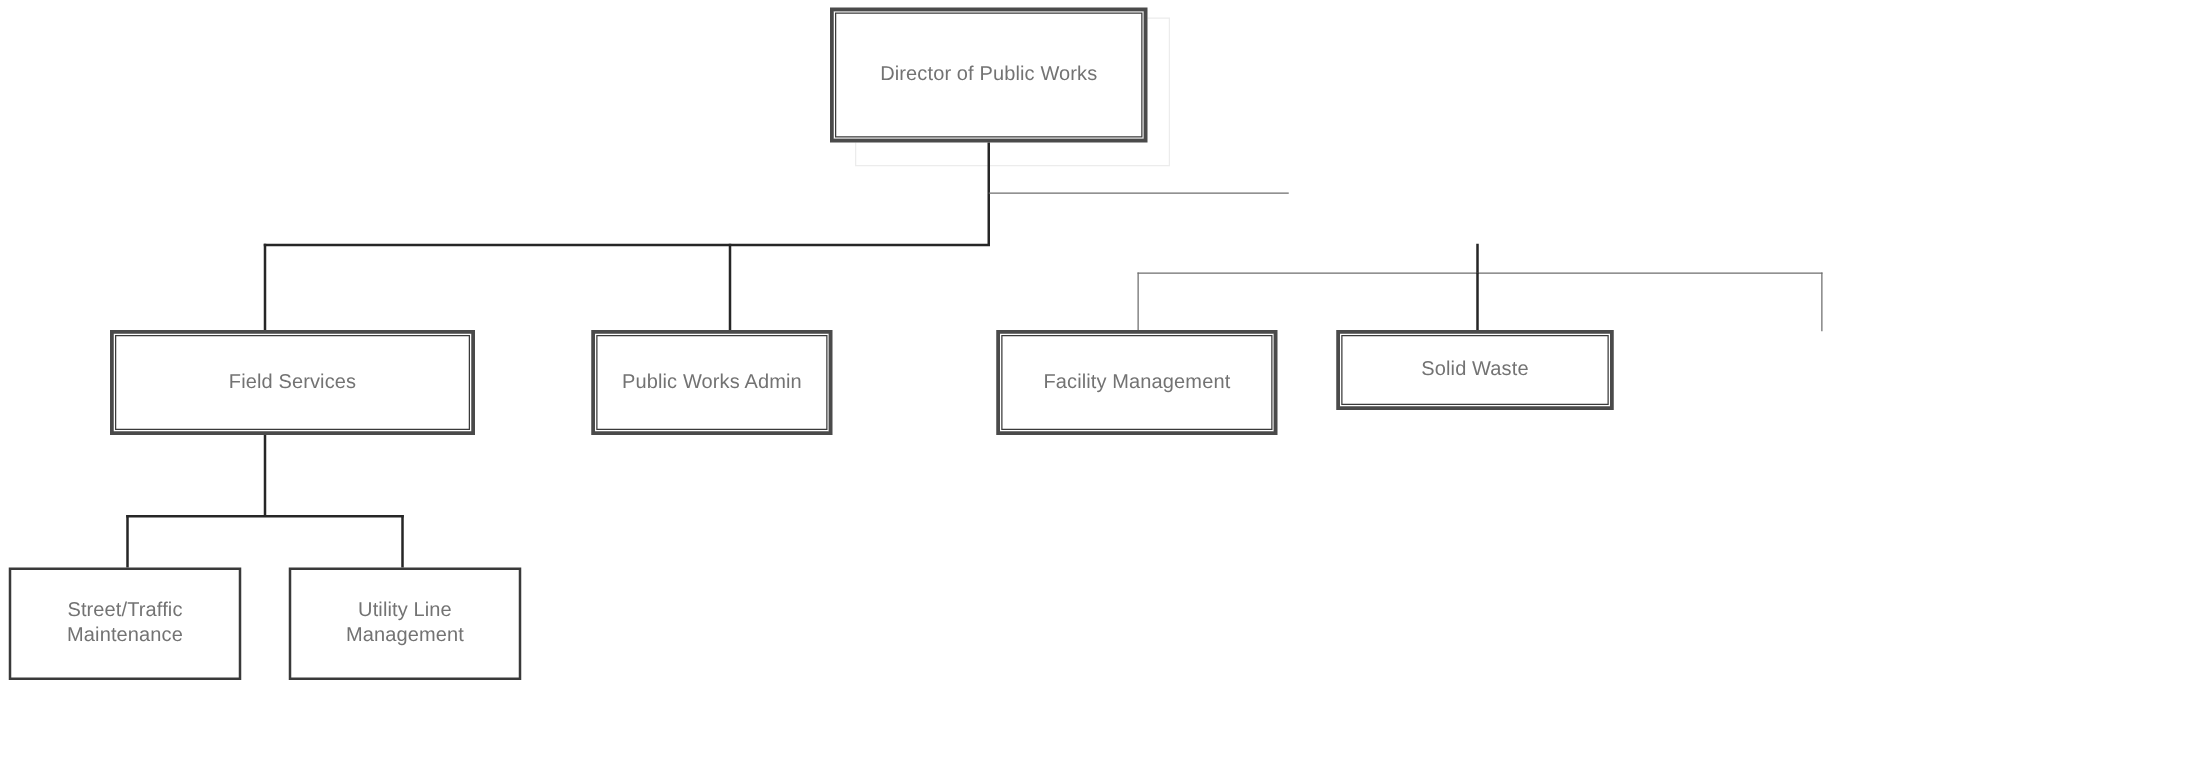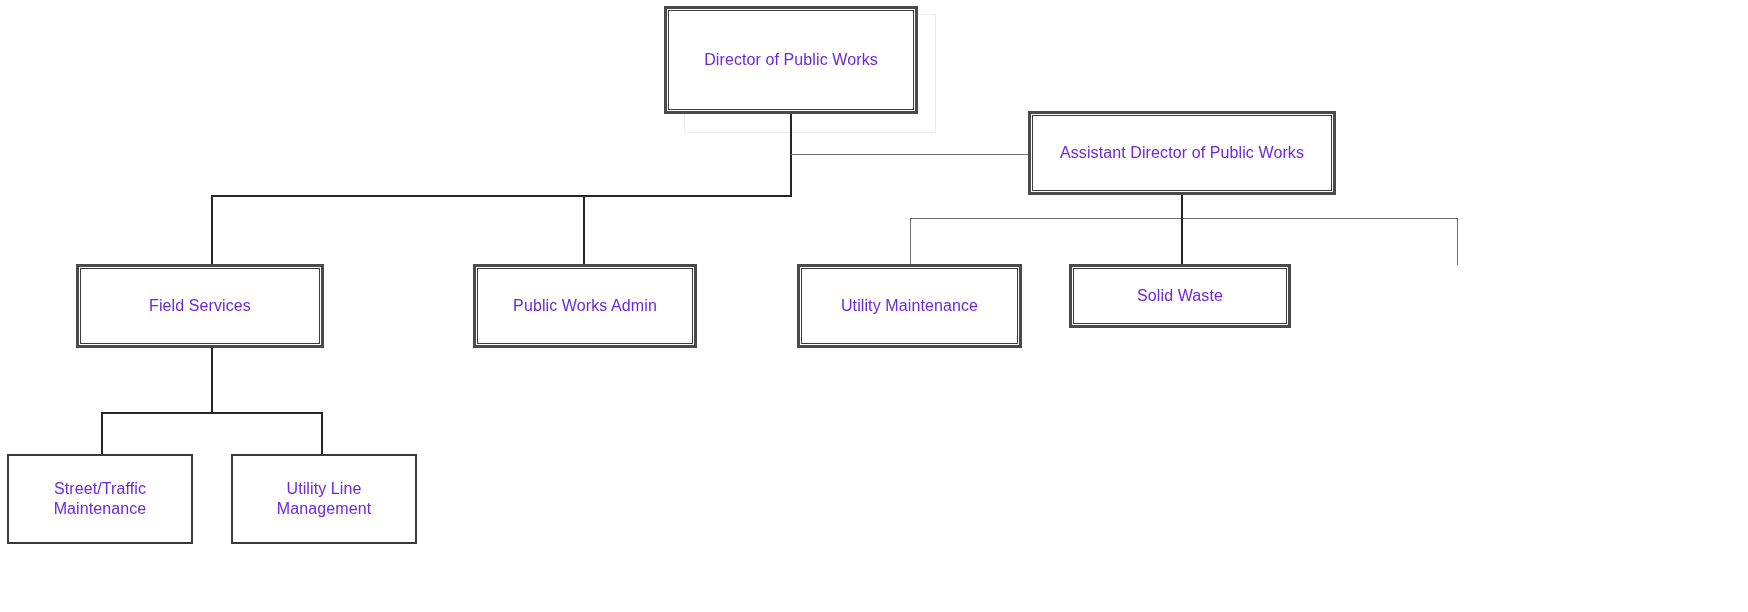--- a/index.html
+++ b/index.html
@@ -38,21 +38,21 @@
 
   
   .node {
     position: absolute;
     box-sizing: border-box;
     background: #ffffff;
     display: flex;
     align-items: center;
     justify-content: center;
     text-align: center;
-    color: #6d28d9;
+    color: #737373;
     font-size: 16px;
     line-height: 1.25;
     letter-spacing: 0.1px;
   }
   
   .node.framed {
     border: 3px solid #4a4a4a;
     box-shadow: inset 0 0 0 1px #ffffff, inset 0 0 0 2px #3a3a3a;
   }
   
@@ -72,44 +72,41 @@
   <div class="ghost-rect" style="left:684px; top:14px; width:250px; height:117px;"></div>
 
   <div class="node framed" style="left:664px; top:6px; width:254px; height:108px;">
     <span class="label">Director of Public Works</span>
   </div>
 
   <div class="conn v" style="left:790px; top:114px; width:2px; height:82px;"></div>
 
   <div class="conn thin h" style="left:791px; top:154px; width:240px; height:1px;"></div>
 
-  <div class="node framed" style="left:1028px; top:111px; width:308px; height:84px;">
-    <span class="label">Assistant Director of Public Works</span>
-  </div>
 
   <div class="conn h" style="left:211px; top:195px; width:581px; height:2px;"></div>
   <div class="conn v" style="left:211px; top:195px; width:2px; height:70px;"></div>
   <div class="conn v" style="left:583px; top:195px; width:2px; height:70px;"></div>
 
   <div class="conn v" style="left:1181px; top:195px; width:2px; height:24px;"></div>
   <div class="conn thin h" style="left:910px; top:218px; width:548px; height:1px;"></div>
   <div class="conn thin v" style="left:910px; top:218px; width:1px; height:47px;"></div>
   <div class="conn v" style="left:1181px; top:218px; width:2px; height:47px;"></div>
   <div class="conn thin v" style="left:1457px; top:218px; width:1px; height:47px;"></div>
 
-  <div class="node framed" style="left:76px; top:264px; width:248px; height:84px;">
+  <div class="node framed" style="left:88px; top:264px; width:292px; height:84px;">
     <span class="label">Field Services</span>
   </div>
 
-  <div class="node framed" style="left:473px; top:264px; width:224px; height:84px;">
+  <div class="node framed" style="left:473px; top:264px; width:193px; height:84px;">
     <span class="label">Public Works Admin</span>
   </div>
 
   <div class="node framed" style="left:797px; top:264px; width:225px; height:84px;">
-    <span class="label">Utility Maintenance</span>
+    <span class="label">Facility Management</span>
   </div>
 
   <div class="node framed" style="left:1069px; top:264px; width:222px; height:64px;">
     <span class="label">Solid Waste</span>
   </div>
 
 
   <div class="conn v" style="left:211px; top:348px; width:2px; height:65px;"></div>
   <div class="conn h" style="left:101px; top:412px; width:222px; height:2px;"></div>
   <div class="conn v" style="left:101px; top:412px; width:2px; height:43px;"></div>

